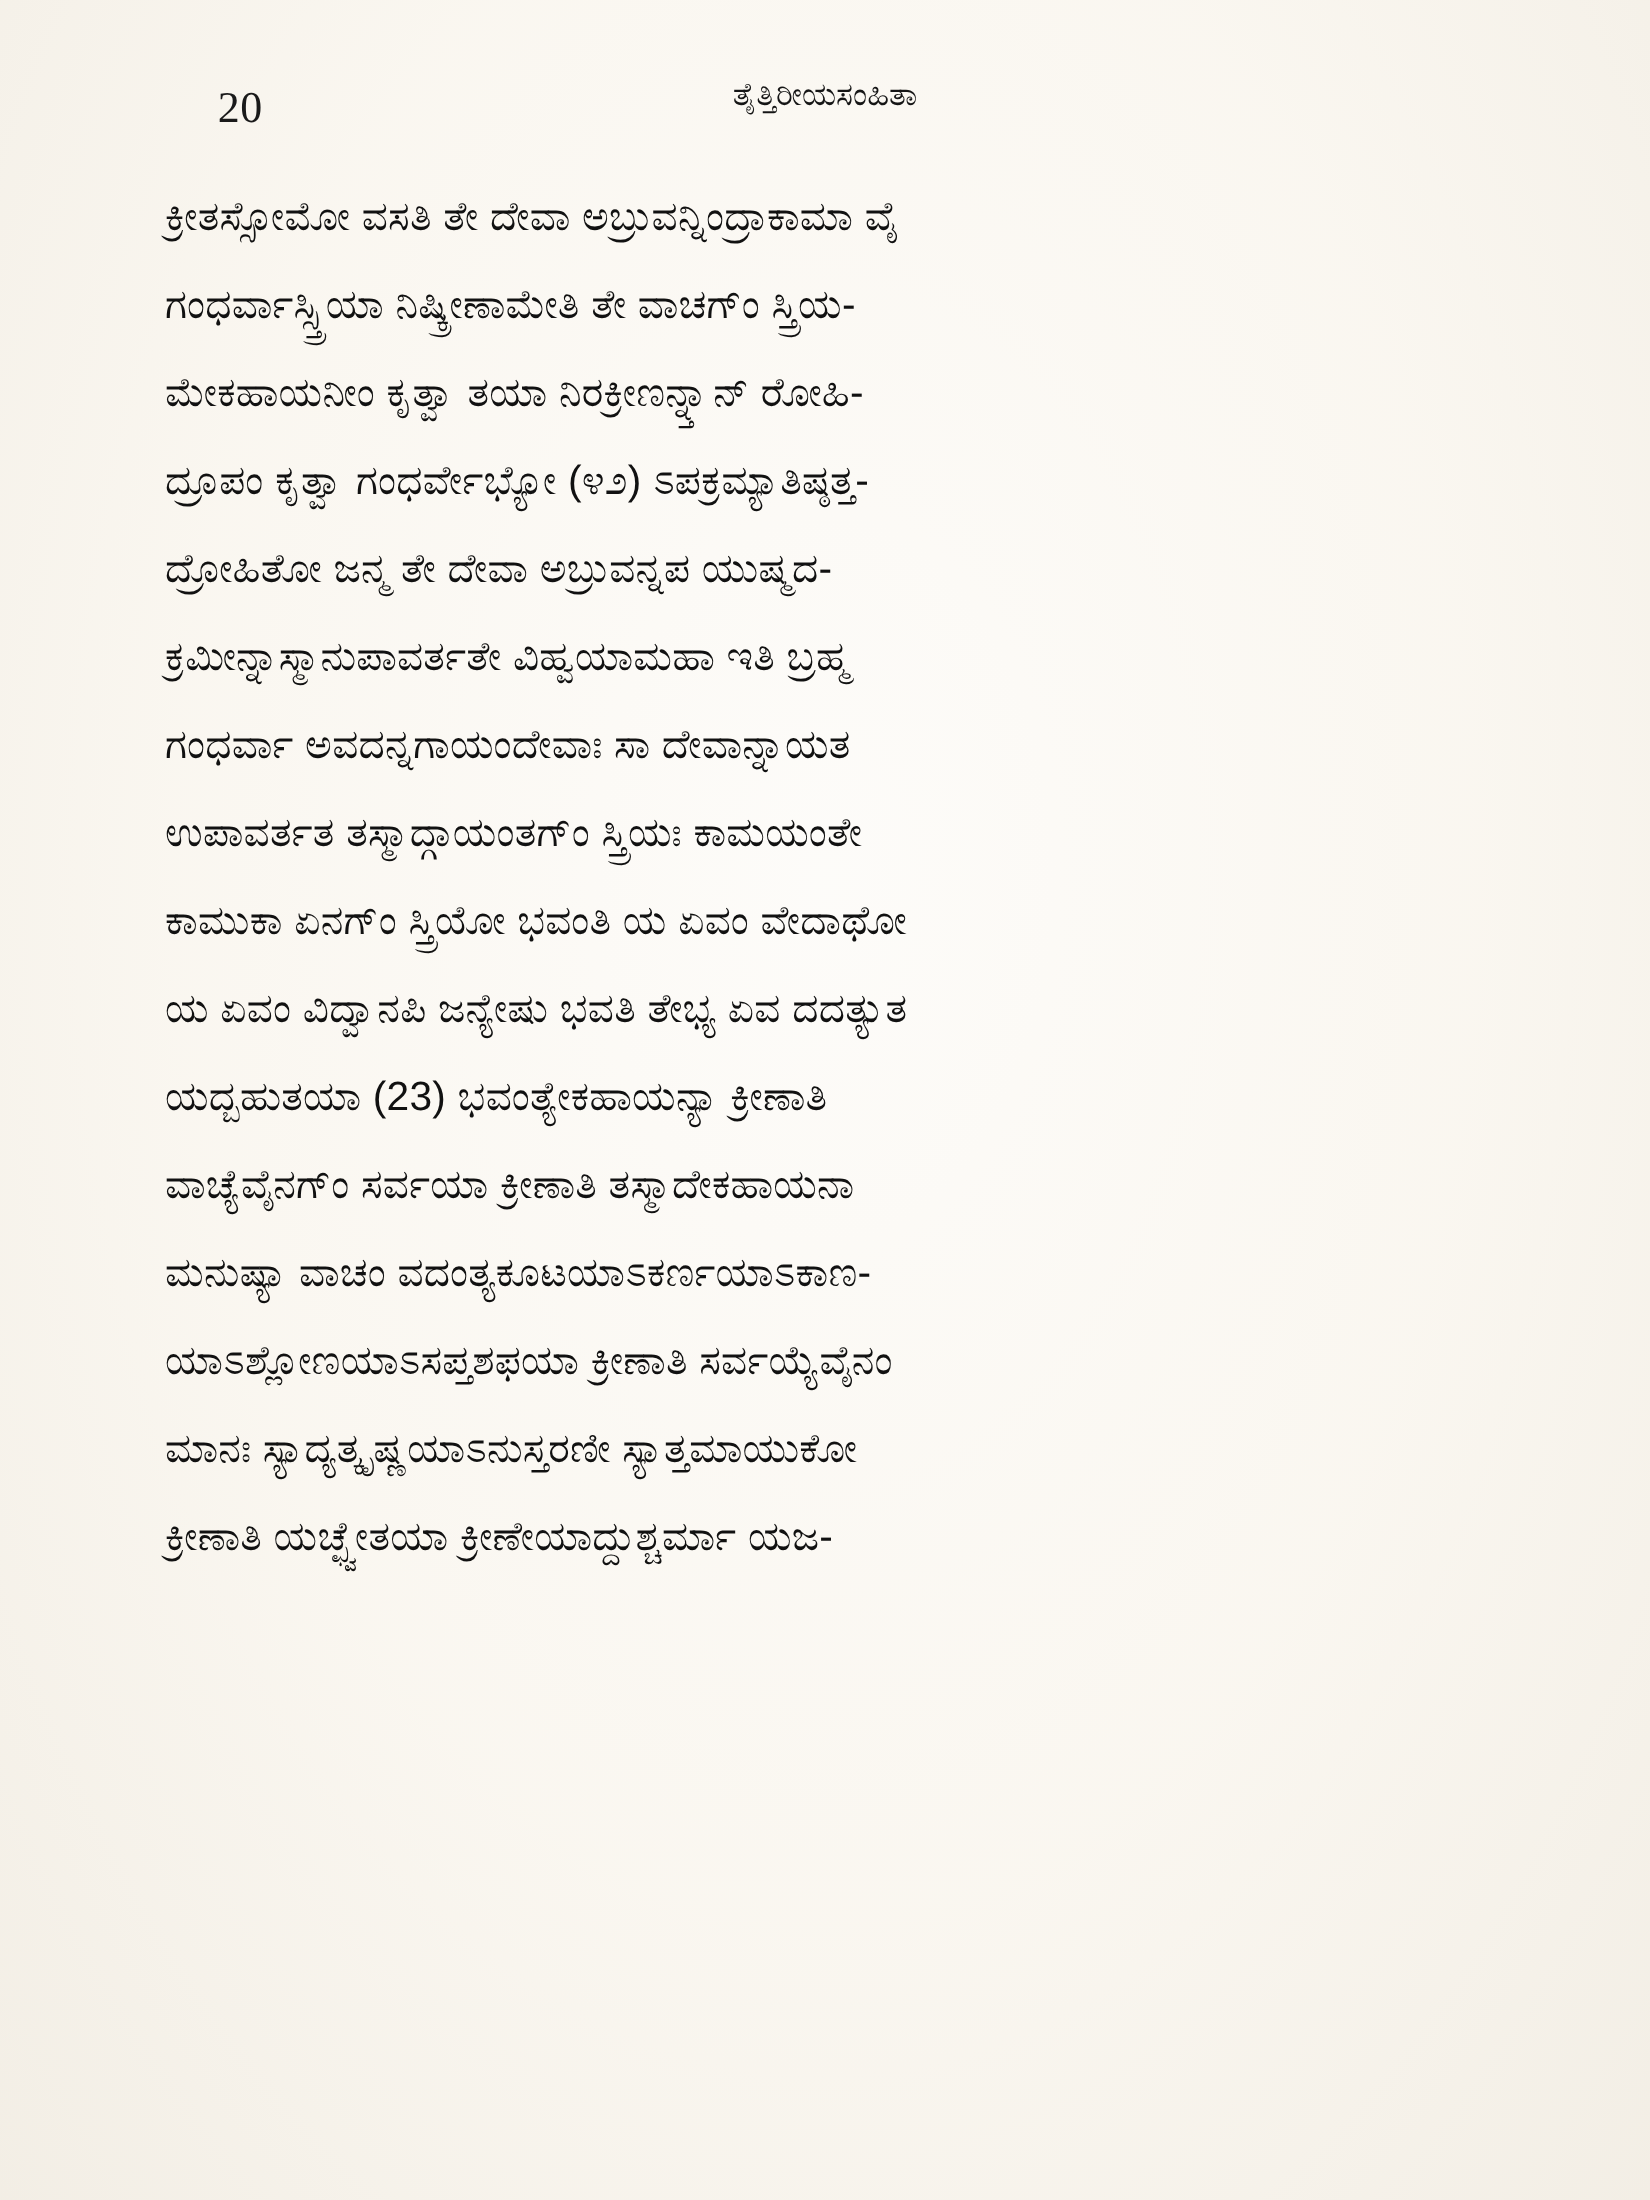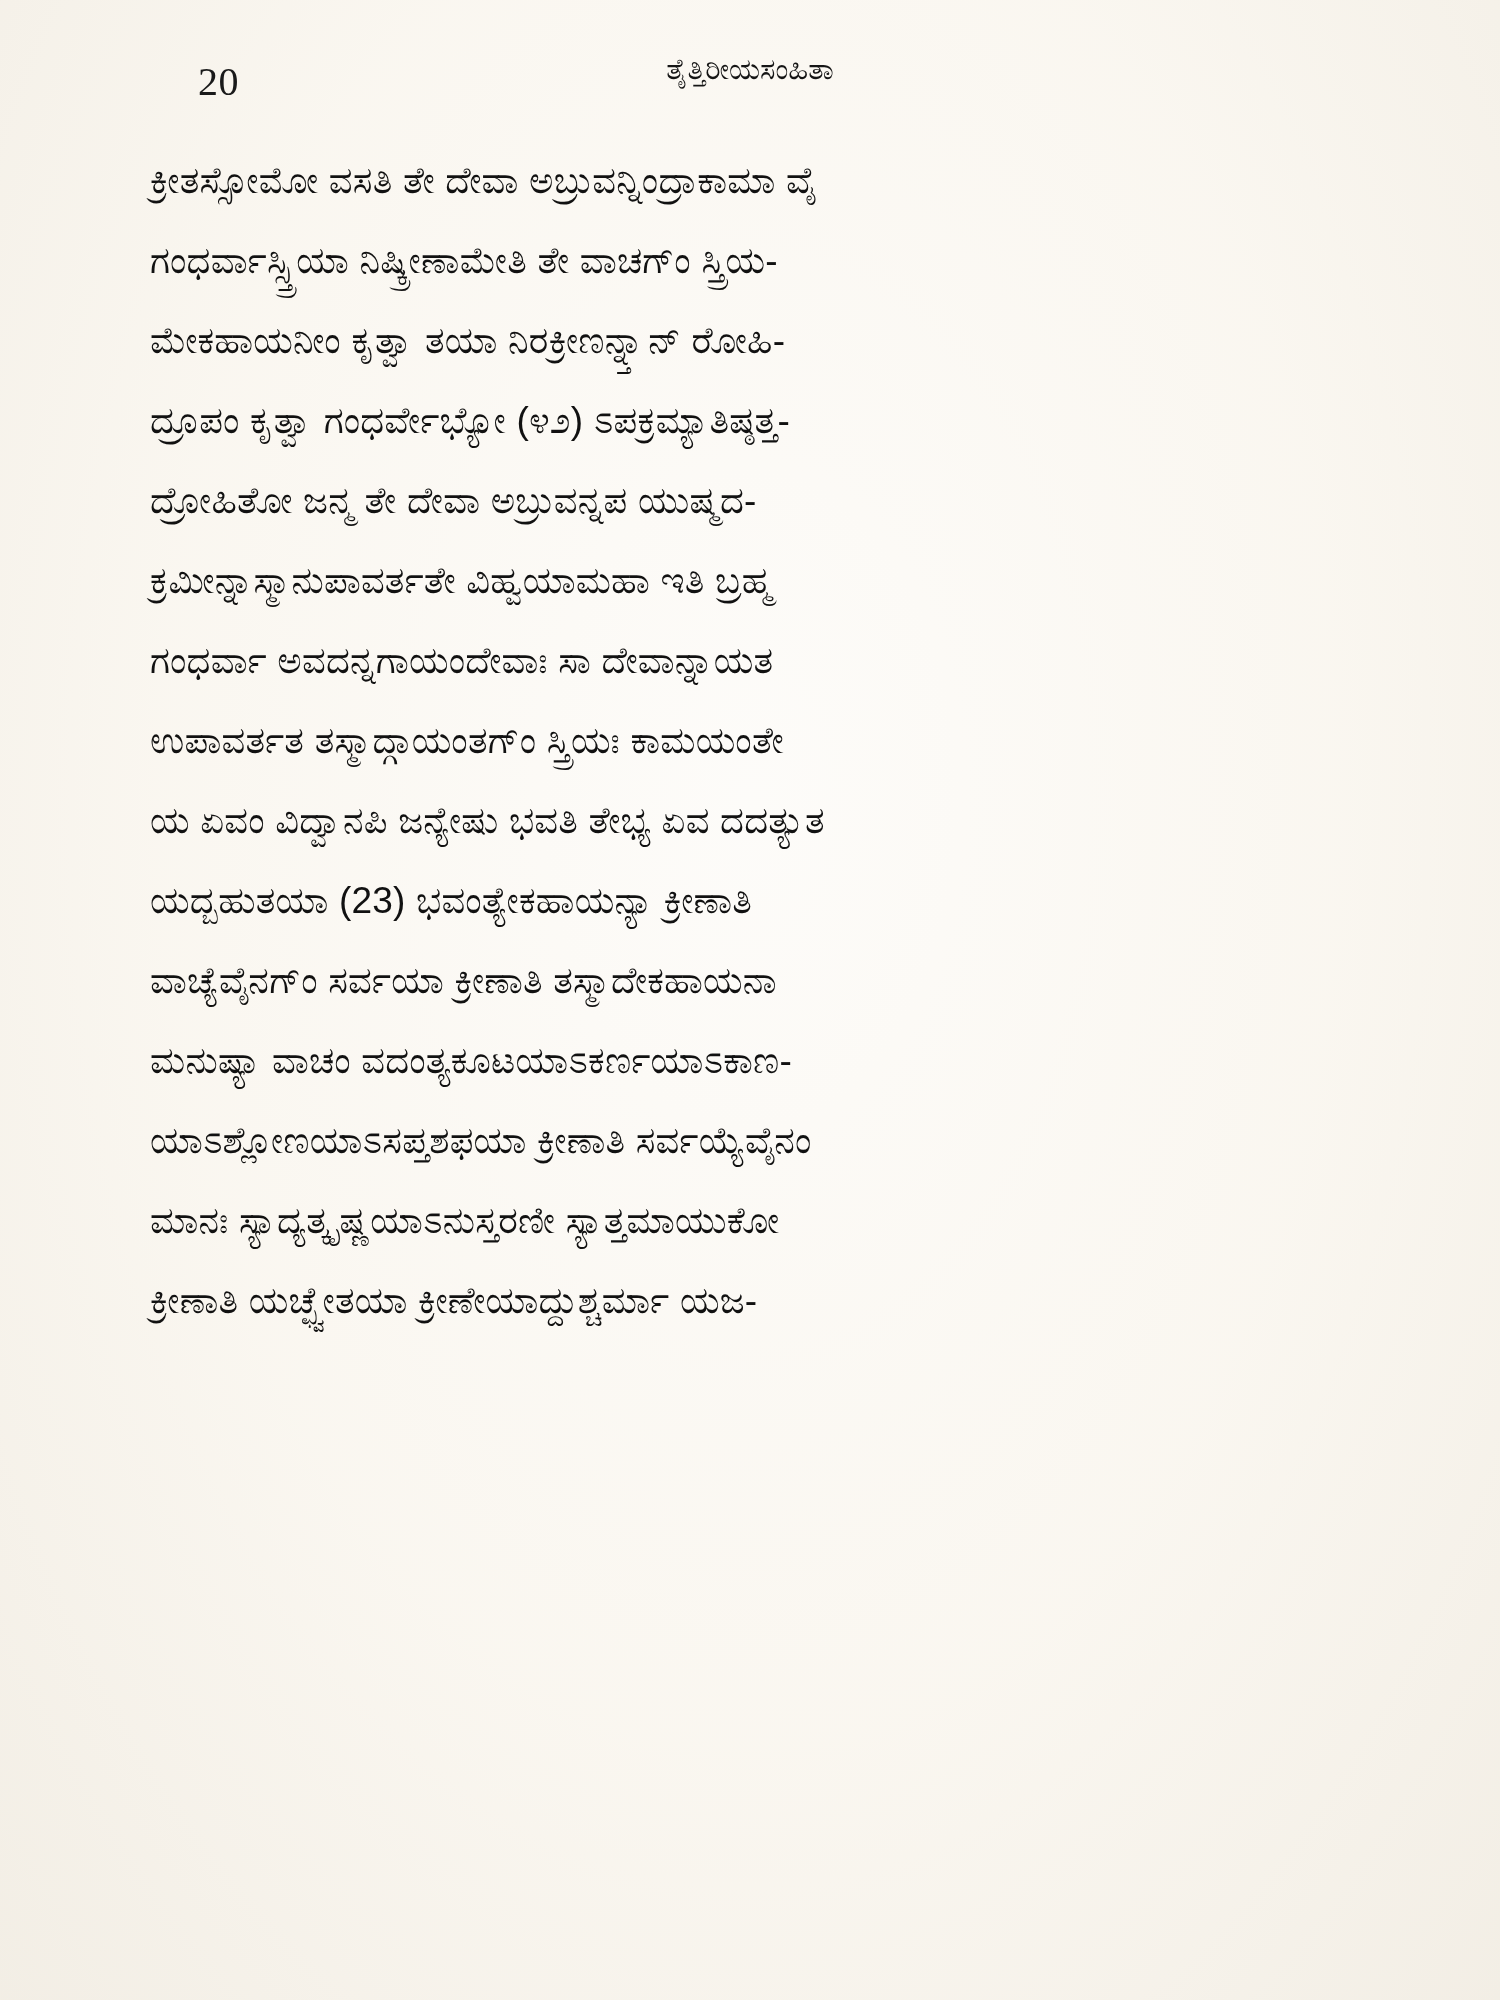--- a/index.html
+++ b/index.html
@@ -23,21 +23,21 @@
   
   .paper-texture {
     position: absolute;
     inset: 0;
     background:
       radial-gradient(ellipse at 50% 40%, rgba(255,255,255,0.55) 0%, rgba(247,243,235,0.25) 55%, rgba(234,228,216,0.5) 100%);
     pointer-events: none;
   }
   .page-inner {
     position: relative;
-    padding: 44px 150px 0 150px;
+    padding: 60px 150px 0 150px;
     box-sizing: border-box;
     height: 100%;
   }
   .header-row {
     position: relative;
     height: 70px;
   }
   .folio {
     position: absolute;
     left: 48px;
@@ -88,20 +88,21 @@
 
     <div class="body-text">
       <div class="text-line plain">ಕ್ರೀತಸ್ಸೋಮೋ ವಸತಿ ತೇ ದೇವಾ ಅಬ್ರುವನ್ನಿಂದ್ರಾಕಾಮಾ ವೈ</div>
       <div class="text-line plain">ಗಂಧರ್ವಾಸ್ಸ್ತ್ರಿಯಾ ನಿಷ್ಕ್ರೀಣಾಮೇತಿ ತೇ ವಾಚಗ್ಂ ಸ್ತ್ರಿಯ-</div>
       <div class="text-line plain">ಮೇಕಹಾಯನೀಂ ಕೃತ್ವಾ ತಯಾ ನಿರಕ್ರೀಣನ್ನ್ತಾನ್ ರೋಹಿ-</div>
       <div class="text-line plain">ದ್ರೂಪಂ ಕೃತ್ವಾ ಗಂಧರ್ವೇಭ್ಯೋ (೪೨) ಽಪಕ್ರಮ್ಯಾತಿಷ್ಠತ್ತ-</div>
       <div class="text-line plain">ದ್ರೋಹಿತೋ ಜನ್ಮ ತೇ ದೇವಾ ಅಬ್ರುವನ್ನಪ ಯುಷ್ಮದ-</div>
       <div class="text-line plain">ಕ್ರಮೀನ್ನಾಸ್ಮಾನುಪಾವರ್ತತೇ ವಿಹ್ವಯಾಮಹಾ ಇತಿ ಬ್ರಹ್ಮ</div>
       <div class="text-line plain">ಗಂಧರ್ವಾ ಅವದನ್ನಗಾಯಂದೇವಾಃ ಸಾ ದೇವಾನ್ನಾಯತ</div>
       <div class="text-line plain">ಉಪಾವರ್ತತ ತಸ್ಮಾದ್ಗಾಯಂತಗ್ಂ ಸ್ತ್ರಿಯಃ ಕಾಮಯಂತೇ</div>
+      <div class="text-line plain">ಕಾಮುಕಾ ಏನಗ್ಂ ಸ್ತ್ರಿಯೋ ಭವಂತಿ ಯ ಏವಂ ವೇದಾಥೋ</div>
       <div class="text-line plain">ಯ ಏವಂ ವಿದ್ವಾನಪಿ ಜನ್ಯೇಷು ಭವತಿ ತೇಭ್ಯ ಏವ ದದತ್ಯುತ</div>
       <div class="text-line plain">ಯದ್ಬಹುತಯಾ (23) ಭವಂತ್ಯೇಕಹಾಯನ್ಯಾ ಕ್ರೀಣಾತಿ</div>
       <div class="text-line plain">ವಾಚ್ಯೆವೈನಗ್ಂ ಸರ್ವಯಾ ಕ್ರೀಣಾತಿ ತಸ್ಮಾದೇಕಹಾಯನಾ</div>
       <div class="text-line plain">ಮನುಷ್ಯಾ ವಾಚಂ ವದಂತ್ಯಕೂಟಯಾಽಕರ್ಣಯಾಽಕಾಣ-</div>
       <div class="text-line plain">ಯಾಽಶ್ಲೋಣಯಾಽಸಪ್ತಶಫಯಾ ಕ್ರೀಣಾತಿ ಸರ್ವಯ್ಯೆವೈನಂ</div>
       <div class="text-line plain">ಮಾನಃ ಸ್ಯಾದ್ಯತ್ಕೃಷ್ಣಯಾಽನುಸ್ತರಣೀ ಸ್ಯಾತ್ತಮಾಯುಕೋ</div>
       <div class="text-line plain">ಕ್ರೀಣಾತಿ ಯಚ್ಛ್ವೇತಯಾ ಕ್ರೀಣೇಯಾದ್ದುಶ್ಚರ್ಮಾ ಯಜ-</div>
     </div>
 
   </div>

